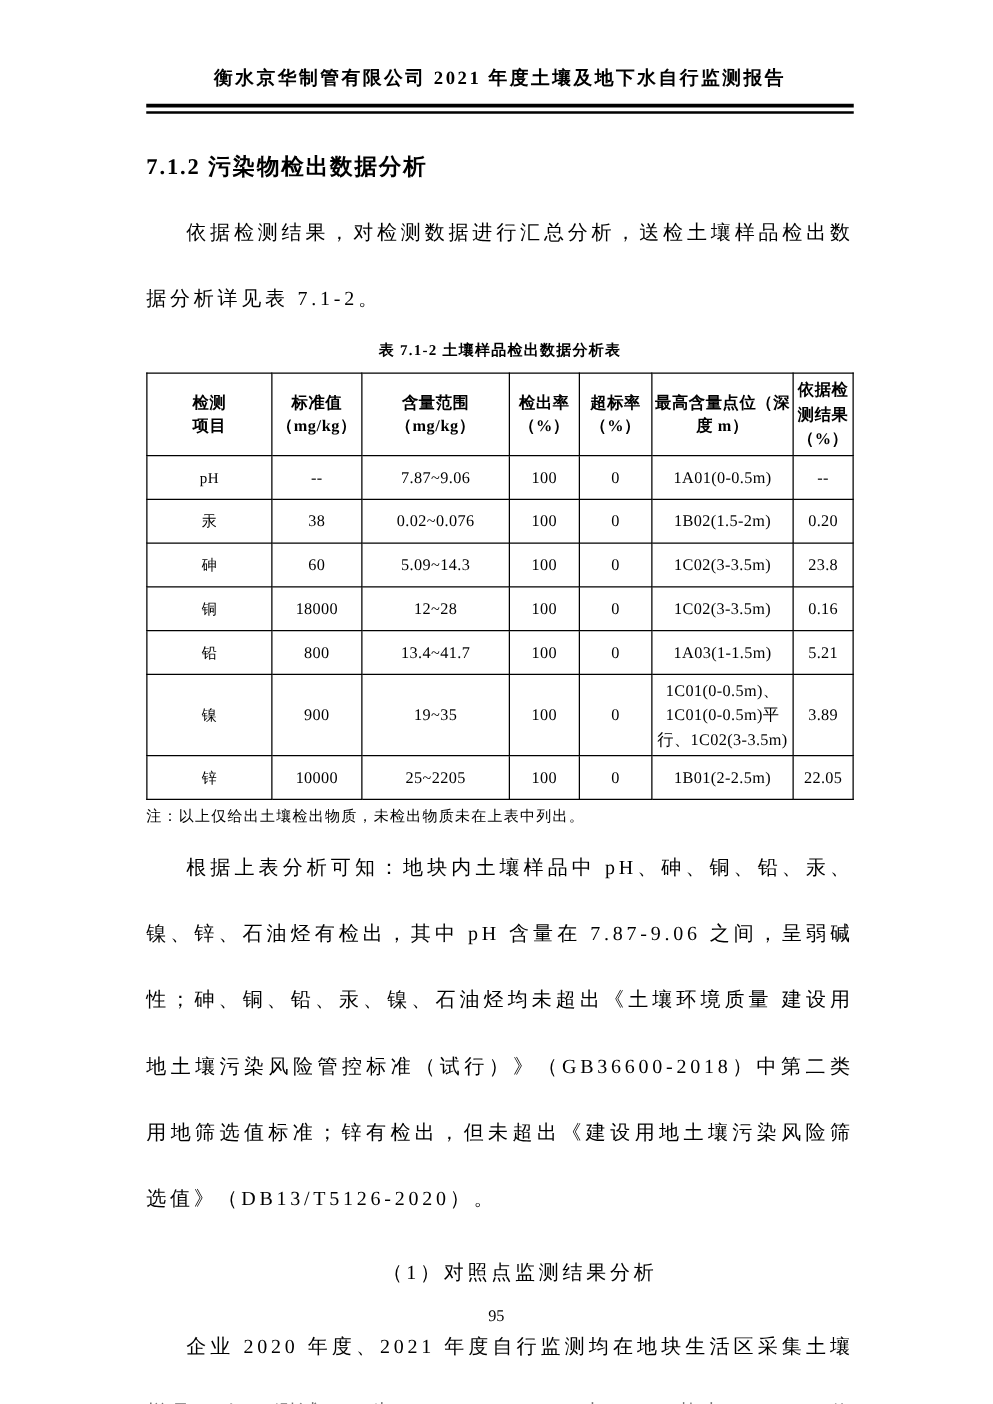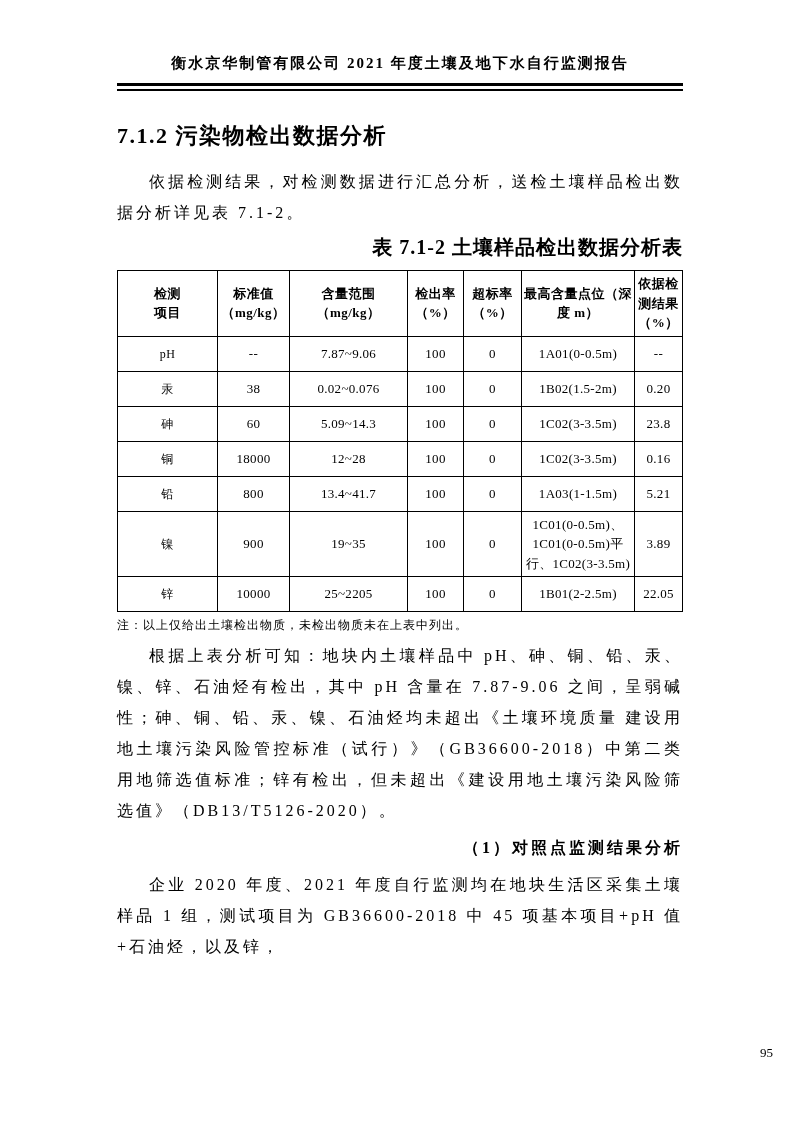--- a/index.html
+++ b/index.html
@@ -23,44 +23,44 @@
     line-height: 22px;
   }
   .doc-header-rule {
     margin-top: 9px;
     height: 3px;
     border-top: 3px solid #000;
     border-bottom: 2px solid #000;
   }
   .sec-heading-1 {
     margin: 30px 0 15px 0;
-    font-size: 22px;
+    font-size: 18px;
     font-weight: bold;
     letter-spacing: 1.5px;
   }
   .sec-heading-2 {
     margin: 14px 0 0 0;
     font-size: 18px;
     font-weight: bold;
     letter-spacing: 1.5px;
   }
   p.body {
     margin: 6px 0 0 0;
     font-size: 16px;
-    line-height: 31px;
+    line-height: 53px;
     letter-spacing: 3px;
     text-align: justify;
     text-indent: 2em;
   }
-  p.body.no-justify { text-align: right; font-weight: bold; }
+  p.body.no-justify { text-align: center; }
   .table-title {
     margin-top: 6px;
-    text-align: right;
-    font-weight: bold;
-    font-size: 20px;
+    text-align: center;
+    font-weight: bold;
+    font-size: 12px;
     letter-spacing: 1px;
   }
   table.data-table {
     width: 100%;
     margin-top: 9px;
     border-collapse: collapse;
     table-layout: fixed;
     font-size: 13px;
   }
   table.data-table col.c1 { width: 100px; }
@@ -83,21 +83,21 @@
   table.data-table td:first-child { white-space: nowrap; font-size: 12px; margin-left: 39px; }
   .table-note {
     margin-top: 5px;
     font-size: 12px;
     letter-spacing: 1px;
   }
   .page-footer {
     position: absolute;
     left: 0; right: 0;
     bottom: 62px;
-    text-align: right;
+    text-align: center;
     font-size: 13px;
   }
 </style>
 </head>
 <body>
 
 <div class="page">
 
   <header>
     <div class="doc-header-title">衡水京华制管有限公司 2021 年度土壤及地下水自行监测报告</div>

